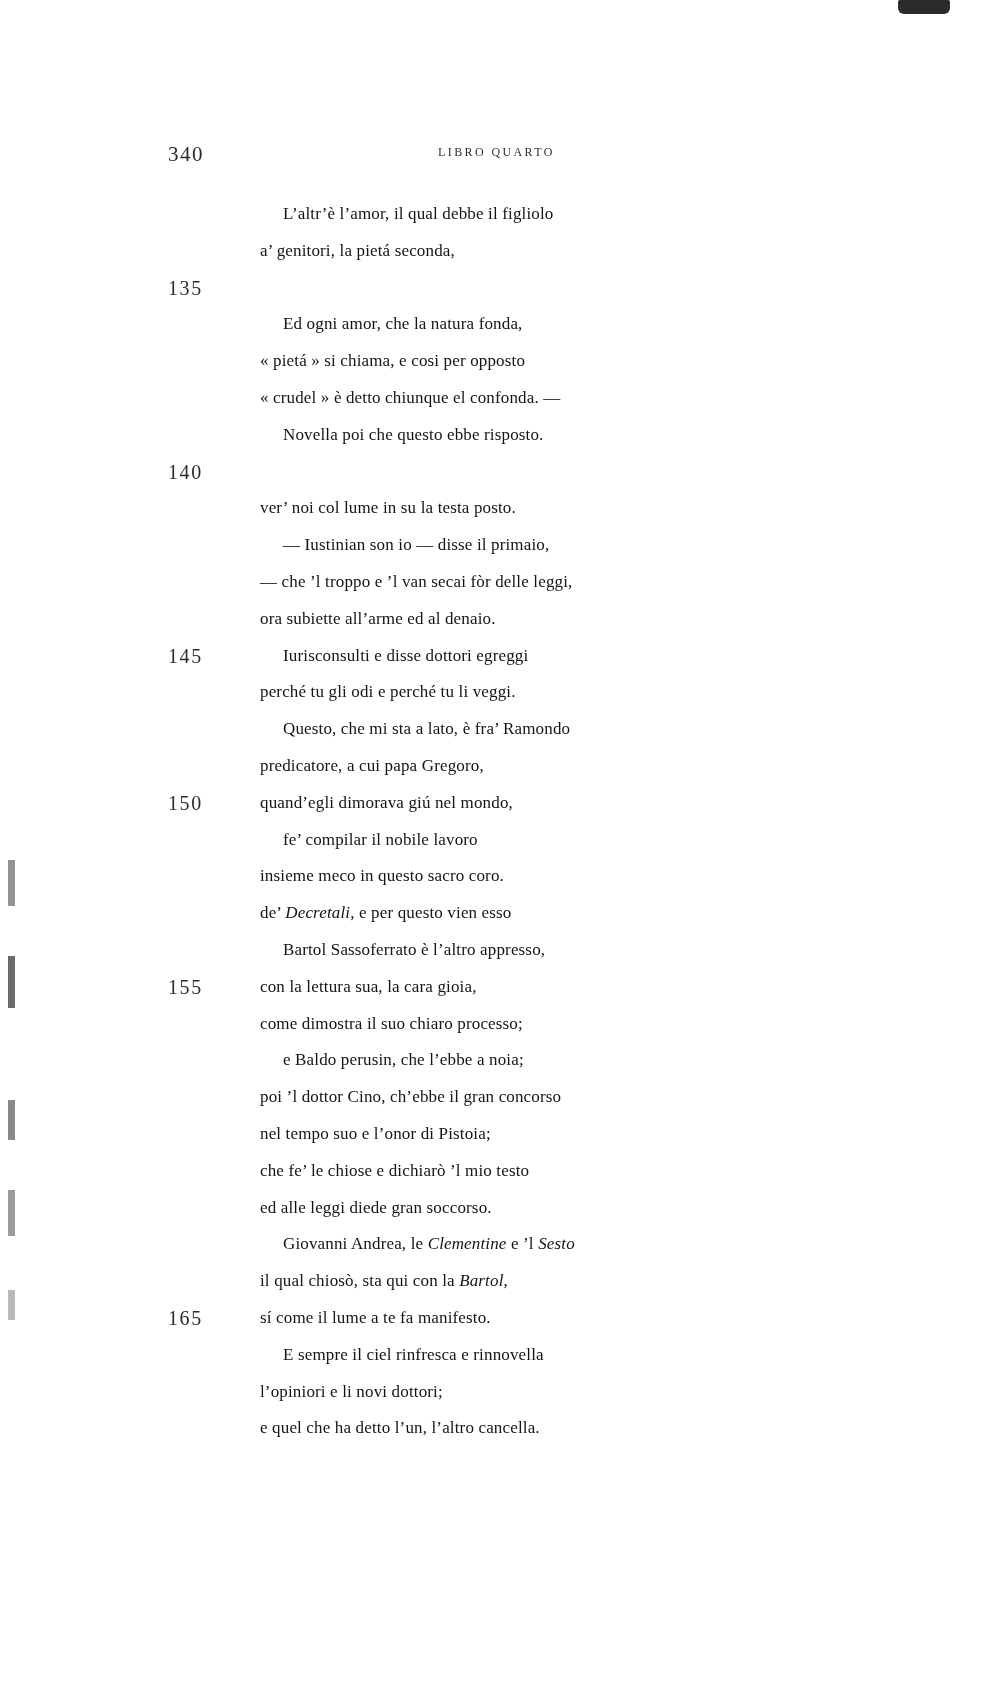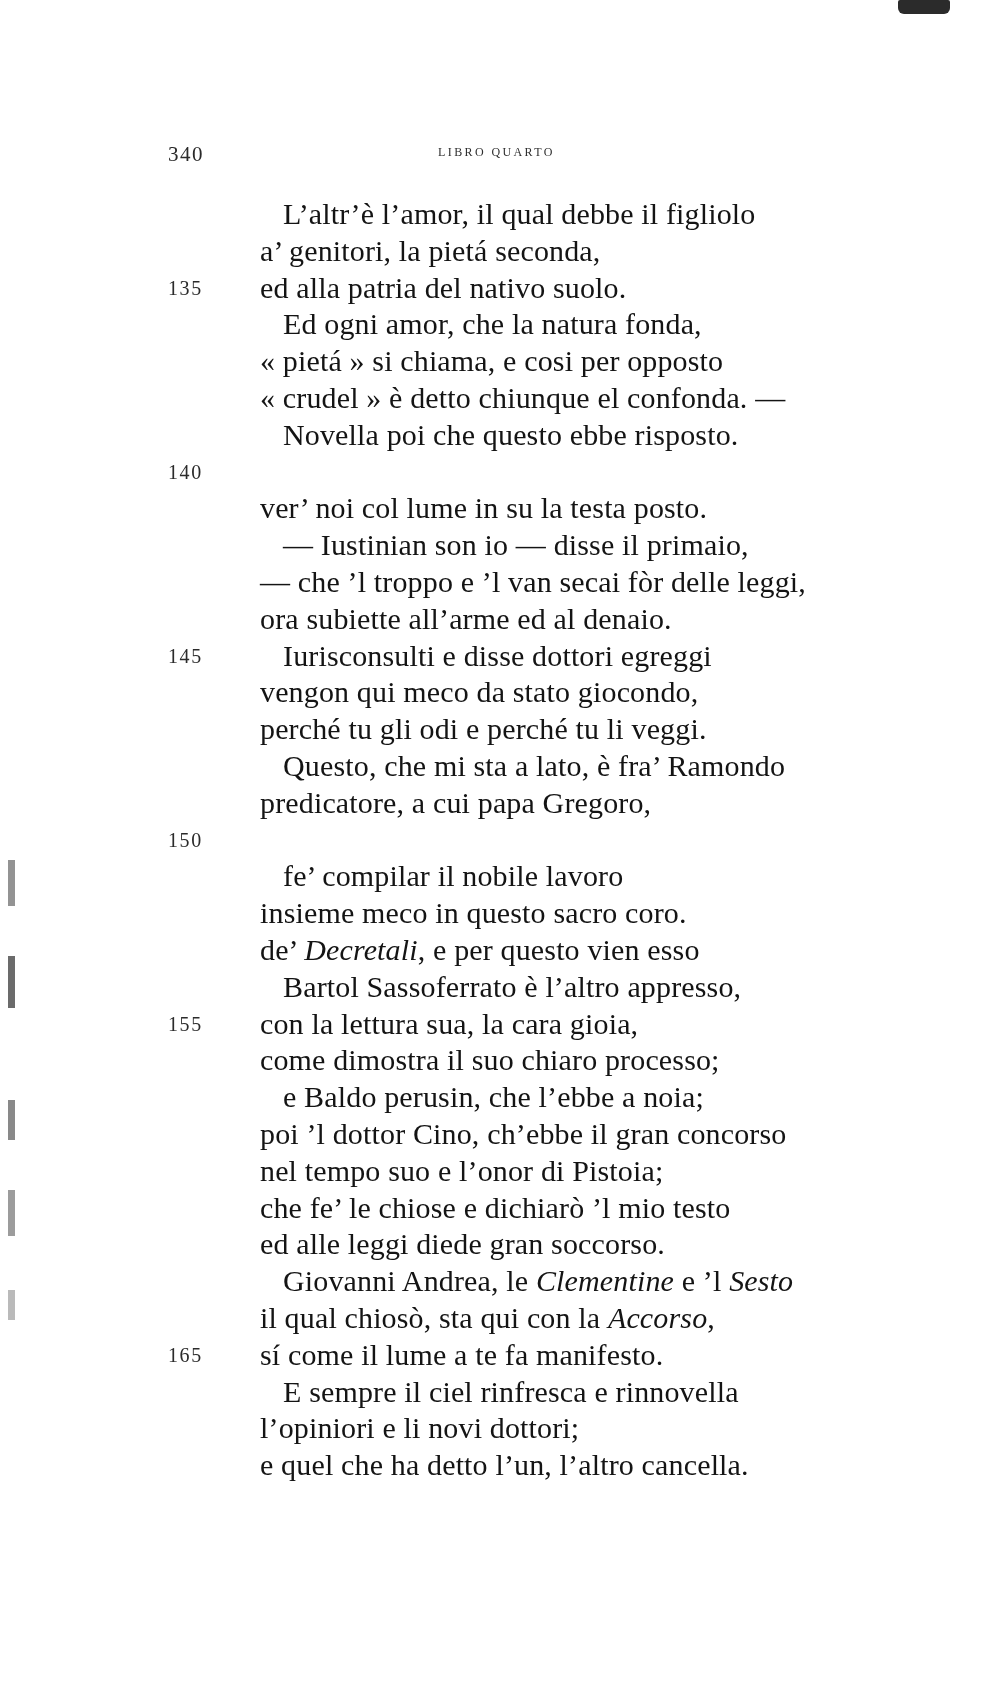--- a/index.html
+++ b/index.html
@@ -101,21 +101,21 @@
     top: 0px;
     width: 72px;
     font-size: 20px;
     letter-spacing: 1.6px;
     color: #2b2b2b;
   }
   .text {
     position: absolute;
     left: 92px;
     top: 0px;
-    font-size: 30px;
+    font-size: 17px;
     color: #141414;
     letter-spacing: .15px;
   }
   .text.ind {
     left: 115px;
   }
   .text i {
     font-style: italic;
   }
 </style>
@@ -142,21 +142,20 @@
       <div class="line">
         <span class="lineno"></span>
         <span class="text ind">L’altr’è l’amor, il qual debbe il figliolo</span>
       </div>
       <div class="line">
         <span class="lineno"></span>
         <span class="text">a’ genitori, la pietá seconda,</span>
       </div>
       <div class="line">
         <span class="lineno">135</span>
-        <span class="text">ed alla patria del nativo suolo.</span>
       </div>
       <div class="line">
         <span class="lineno"></span>
         <span class="text ind">Ed ogni amor, che la natura fonda,</span>
       </div>
       <div class="line">
         <span class="lineno"></span>
         <span class="text">« pietá » si chiama, e cosi per opposto</span>
       </div>
       <div class="line">
@@ -185,36 +184,33 @@
       <div class="line">
         <span class="lineno"></span>
         <span class="text">ora subiette all’arme ed al denaio.</span>
       </div>
       <div class="line">
         <span class="lineno">145</span>
         <span class="text ind">Iurisconsulti e disse dottori egreggi</span>
       </div>
       <div class="line">
         <span class="lineno"></span>
-        <span class="text">vengon qui meco da stato giocondo,</span>
-      </div>
-      <div class="line">
-        <span class="lineno"></span>
         <span class="text">perché tu gli odi e perché tu li veggi.</span>
       </div>
       <div class="line">
         <span class="lineno"></span>
         <span class="text ind">Questo, che mi sta a lato, è fra’ Ramondo</span>
       </div>
       <div class="line">
         <span class="lineno"></span>
         <span class="text">predicatore, a cui papa Gregoro,</span>
       </div>
       <div class="line">
         <span class="lineno">150</span>
+        <span class="text">quand’egli dimorava giú nel mondo,</span>
       </div>
       <div class="line">
         <span class="lineno"></span>
         <span class="text ind">fe’ compilar il nobile lavoro</span>
       </div>
       <div class="line">
         <span class="lineno"></span>
         <span class="text">insieme meco in questo sacro coro.</span>
       </div>
       <div class="line">
@@ -252,21 +248,21 @@
       <div class="line">
         <span class="lineno"></span>
         <span class="text">ed alle leggi diede gran soccorso.</span>
       </div>
       <div class="line">
         <span class="lineno"></span>
         <span class="text ind">Giovanni Andrea, le <i>Clementine</i> e ’l <i>Sesto</i></span>
       </div>
       <div class="line">
         <span class="lineno"></span>
-        <span class="text">il qual chiosò, sta qui con la <i>Accorso</i>,</span>
+        <span class="text">il qual chiosò, sta qui con la <i>Bartol</i>,</span>
       </div>
       <div class="line">
         <span class="lineno">165</span>
         <span class="text">sí come il lume a te fa manifesto.</span>
       </div>
       <div class="line">
         <span class="lineno"></span>
         <span class="text ind">E sempre il ciel rinfresca e rinnovella</span>
       </div>
       <div class="line">

